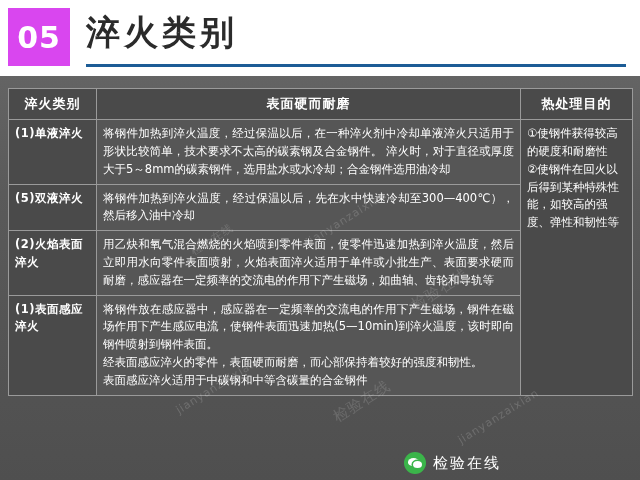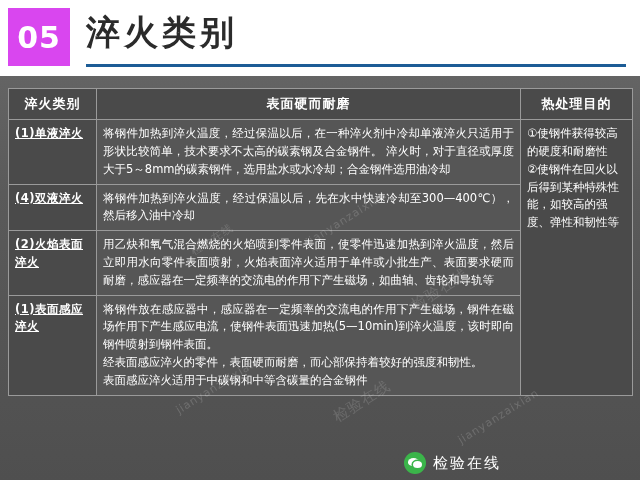--- a/index.html
+++ b/index.html
@@ -95,21 +95,20 @@
   }
   td.c1 {
     width: 88px;
     background: #4a4a4a;
     font-weight: bold;
     font-size: 12.5px;
     letter-spacing: 0.5px;
     vertical-align: middle;
     text-align: left;
     line-height: 1.5;
-    text-decoration: underline;
   }
   td.c2 {
     width: 424px;
     background: #565656;
     text-align: justify;
     margin-left: 24px;
   }
   td.c3 {
     width: 112px;
     background: #4a4a4a;
@@ -205,21 +204,21 @@
         </tr>
       </thead>
       <tbody>
         <tr class="row-tall">
           <td class="c1">(1)单液淬火</td>
           <td class="c2">将钢件加热到淬火温度，经过保温以后，在一种淬火剂中冷却单液淬火只适用于形状比较简单，技术要求不太高的碳素钢及合金钢件。 淬火时，对于直径或厚度大于5～8mm的碳素钢件，选用盐水或水冷却；合金钢件选用油冷却</td>
           <td class="c3" rowspan="4" style="white-space: pre-line;">①使钢件获得较高的硬度和耐磨性
 ②使钢件在回火以后得到某种特殊性能，如较高的强度、弹性和韧性等</td>
         </tr>
         <tr class="row-tall">
-          <td class="c1">(4)双液淬火</td>
+          <td class="c1">(5)双液淬火</td>
           <td class="c2">将钢件加热到淬火温度，经过保温以后，先在水中快速冷却至300—400℃），然后移入油中冷却</td>
         </tr>
         <tr class="row-tall">
           <td class="c1">(2)火焰表面淬火</td>
           <td class="c2">用乙炔和氧气混合燃烧的火焰喷到零件表面，使零件迅速加热到淬火温度，然后立即用水向零件表面喷射，火焰表面淬火适用于单件或小批生产、表面要求硬而耐磨，感应器在一定频率的交流电的作用下产生磁场，如曲轴、齿轮和导轨等</td>
         </tr>
         <tr class="row-tall">
           <td class="c1">(1)表面感应淬火</td>
           <td class="c2" style="white-space: pre-line;">将钢件放在感应器中，感应器在一定频率的交流电的作用下产生磁场，钢件在磁场作用下产生感应电流，使钢件表面迅速加热(5—10min)到淬火温度，该时即向钢件喷射到钢件表面。
 经表面感应淬火的零件，表面硬而耐磨，而心部保持着较好的强度和韧性。

